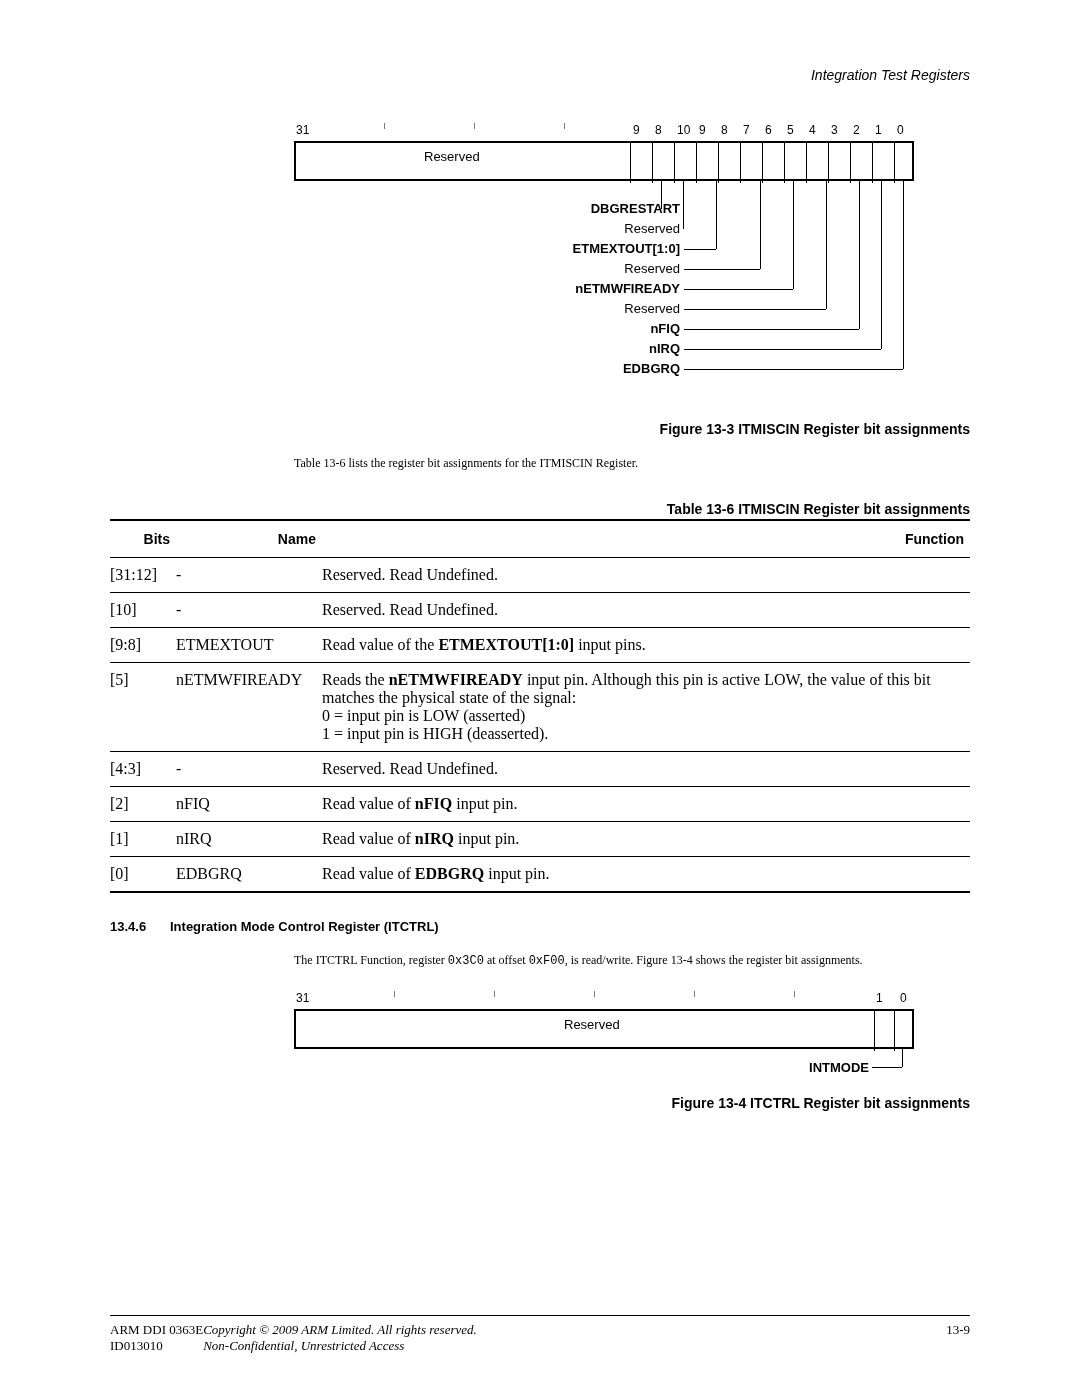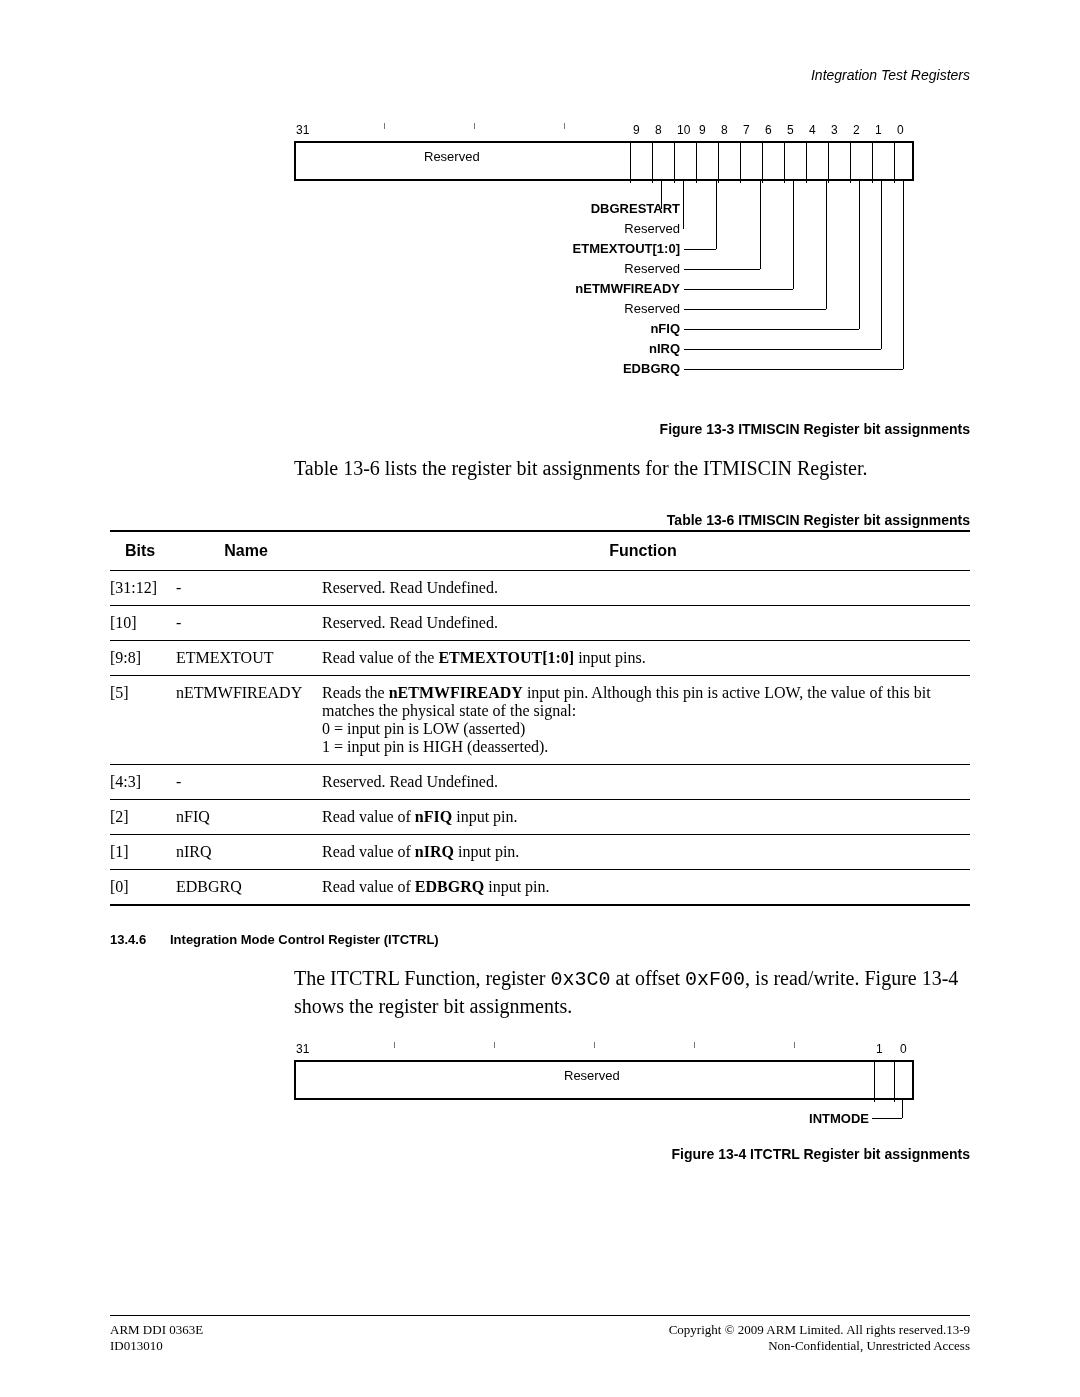--- a/index.html
+++ b/index.html
@@ -2,32 +2,32 @@
 <html><head>
 <meta charset="utf-8">
 <style>
 html,body{margin:0;padding:0;background:#fff;color:#000;font-family:"Times New Roman",Times,serif}
 .page{width:1080px;height:1397px;margin:7px auto;position:relative;box-sizing:border-box;padding:60px 110px 0 110px}
 .running-head{position:absolute;top:60px;right:110px;font-style:italic;font-family:Arial,Helvetica,sans-serif;font-size:14px}
 .figure-wrap{margin-top:56px;margin-left:184px;width:620px;height:280px;position:relative}
 .fig-caption,.tab-caption{font-family:Arial,Helvetica,sans-serif;font-weight:bold;font-size:14px;text-align:right;margin-right:0}
 .fig-caption{margin-top:18px}
 .tab-caption{margin-top:30px;margin-bottom:2px}
-.body-text{font-size:20px;margin-left:184px;margin-top:18px;line-height:1.35}
+.body-text{font-size:12px;margin-left:184px;margin-top:18px;line-height:1.35}
 table.bitassign{width:100%;border-collapse:collapse;font-size:16px;border-top:2px solid #000;border-bottom:2px solid #000}
-table.bitassign th{text-align:center;font-family:Arial,Helvetica,sans-serif;font-weight:bold;font-size:16px;padding:10px 6px 10px 0;border-bottom:1px solid #000}
+table.bitassign th{text-align:right;font-family:Arial,Helvetica,sans-serif;font-weight:bold;font-size:14px;padding:10px 6px 10px 0;border-bottom:1px solid #000}
 table.bitassign td{padding:8px 6px 8px 0;vertical-align:top;border-bottom:1px solid #000}
 table.bitassign td.bits-col{width:60px}
 table.bitassign td.name-col{width:140px}
 .sec-head{font-family:Arial,Helvetica,sans-serif;font-weight:bold;font-size:13px;margin-top:26px}
 .sec-num{display:inline-block;width:60px}
 .figure2-wrap{margin-top:22px;margin-left:184px;width:620px;height:90px;position:relative}
 .footer{position:absolute;bottom:50px;left:110px;right:110px;border-top:1px solid #000;padding-top:6px;font-size:13px}
 .footer .left{float:left}
-.footer .center{text-align:right;}
+.footer .center{text-align:left;font-style:italic}
 .footer .right{float:right}
 
 .bit-num{position:absolute;font-family:Arial,Helvetica,sans-serif;font-size:12px;top:0}
 .tick{position:absolute;top:0;width:0;height:6px;border-left:1px solid #777}
 .reg-box{position:absolute;top:18px;left:0;right:0;height:40px;border:2px solid #000;box-sizing:border-box}
 .cell-line{position:absolute;top:0;height:40px;border-left:1px solid #000}
 .reserved-label{position:absolute;top:26px;font-family:Arial,Helvetica,sans-serif;font-size:13px}
 .sig-label{position:absolute;font-family:Arial,Helvetica,sans-serif;font-size:13px;text-align:right}
 .sig-label.bold{font-weight:bold}
 .wire-h{position:absolute;border-top:1px solid #000;height:0}

